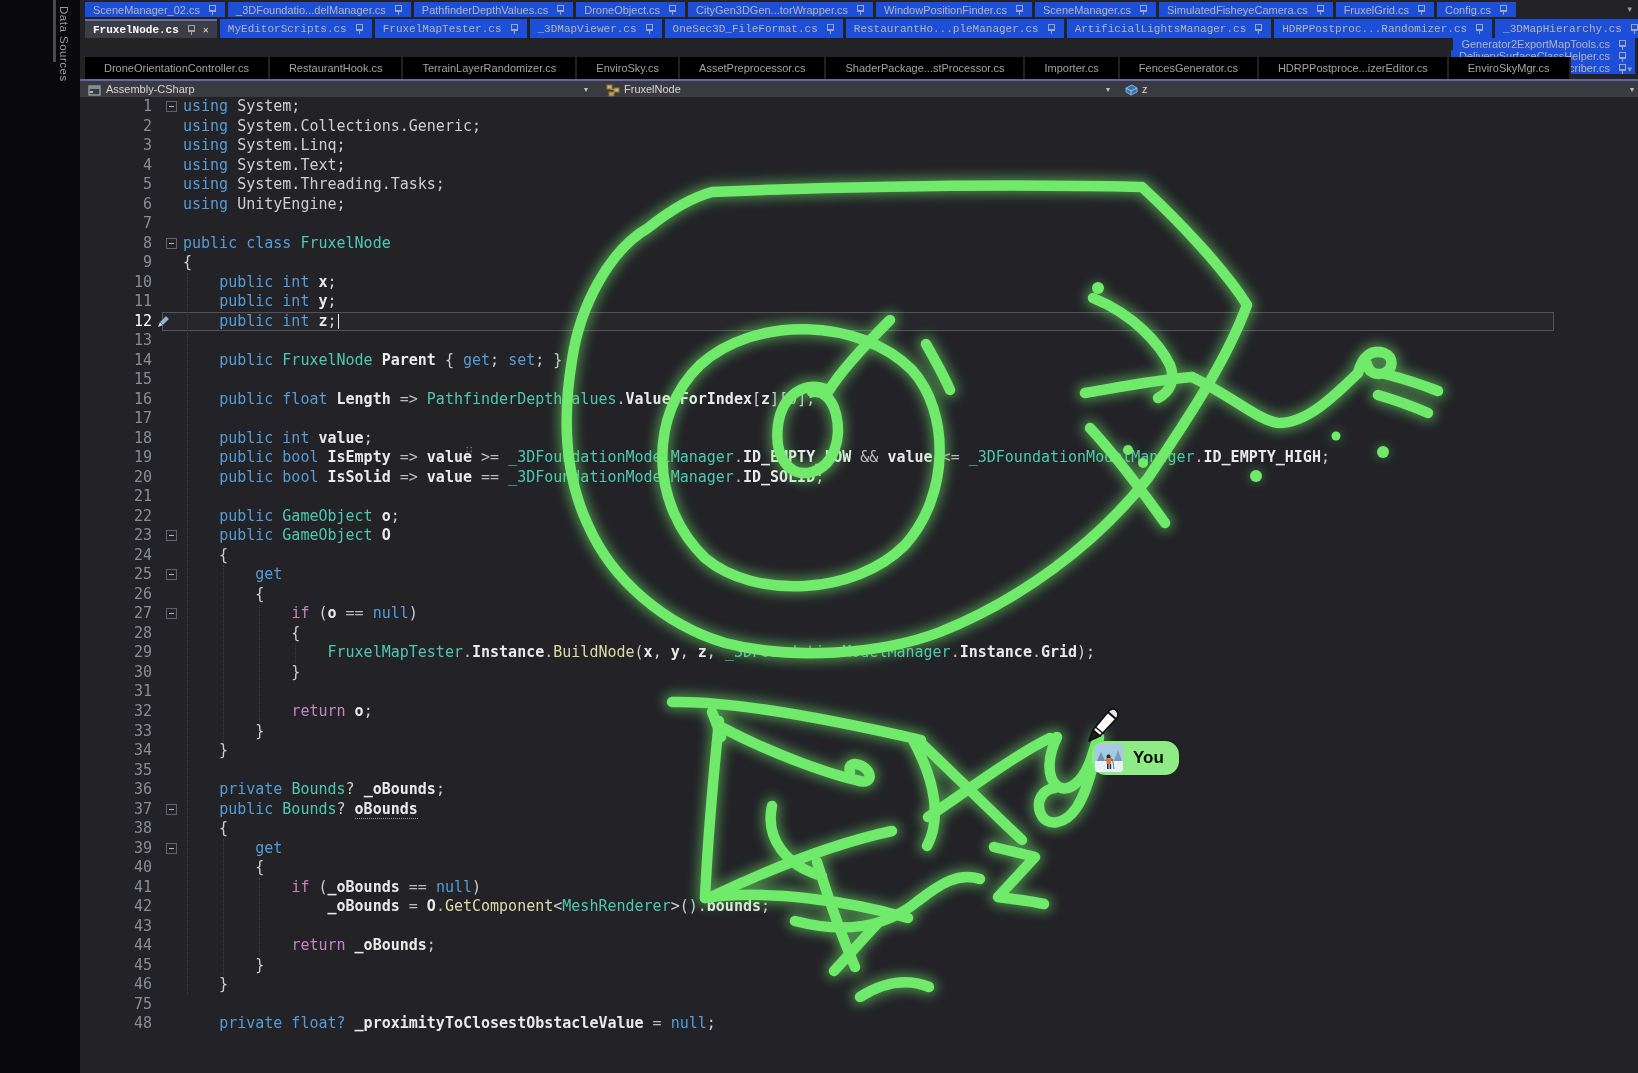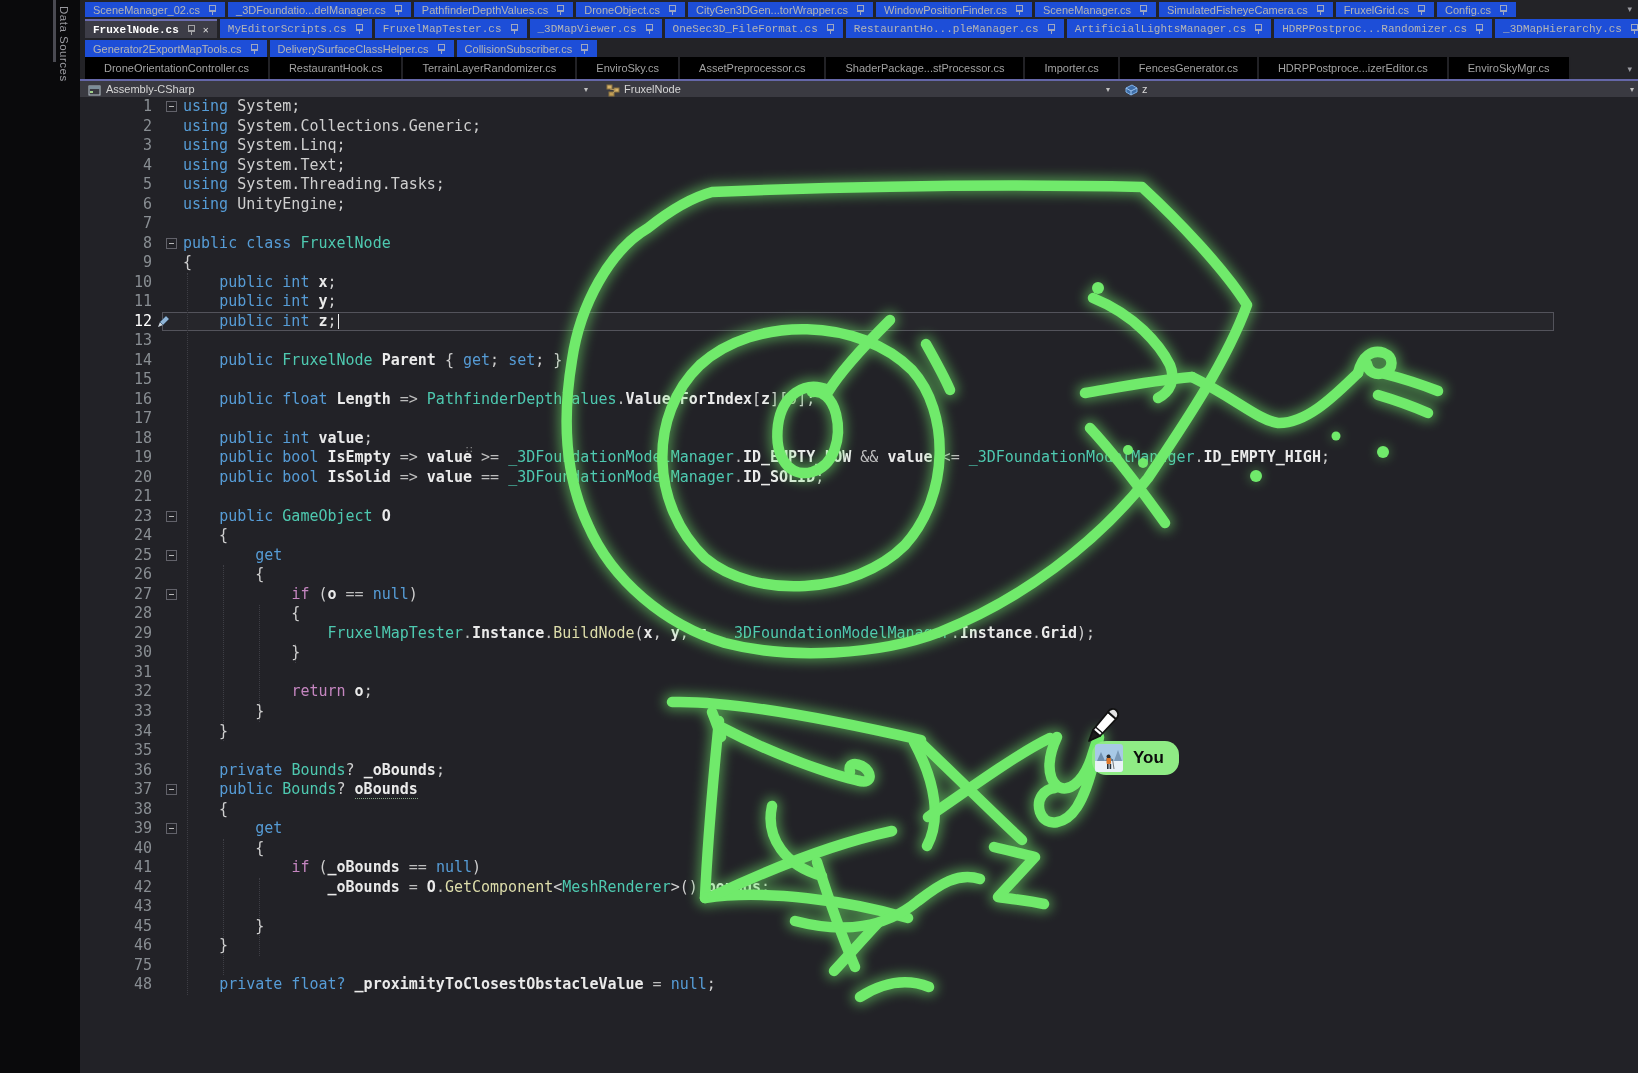--- a/index.html
+++ b/index.html
@@ -9,21 +9,21 @@
   
   .side-strip { position:absolute; left:0; top:0; width:80px; height:1073px; background:#0a0a0c; z-index:3; }
   .side-strip .panel-edge { position:absolute; left:53px; top:0; width:3px; height:62px; background:#4a4a52; }
   .vtab { position:absolute; left:58px; top:6px; writing-mode:vertical-rl; color:#9a9aa0; font-size:11.5px; letter-spacing:.5px; }
 
   
   #tabbar { position:absolute; left:80px; top:0; right:0; height:79px; background:#232327; z-index:2; }
   .tabrow { display:flex; align-items:flex-end; padding-left:5px; position:relative; }
   .tabrow.r0 { height:17px; }
   .tabrow.r1 { height:21px;font-family:Liberation Mono, monospace; }
-  .tabrow.r2 { height:19px; }
+  .tabrow.r2 { height:19px;flex-direction:column; }
   .tabrow.r3 { height:22px; align-items:stretch; }
   .tab { display:flex; align-items:center; height:15px; margin-right:3px; padding:0 8px;
          background:#1d4ed8; color:#b5b5b5; font-size:11px; white-space:nowrap; cursor:default; }
   .tabrow.r1 .tab { height:19px; }
   .tabrow.r2 .tab { height:17px; }
   .tab.active { background:#3d3d47; color:#fff; font-weight:bold; border-top:2px solid #6a6cb0; height:21px; }
   .tabrow.r3 .tab { height:100%; background:#000000; color:#a2a2a2; border-right:2px solid #222226; margin-right:0; padding:0 19px; }
   .pin { position:relative; width:9px; height:11px; display:inline-block; margin-left:8px; opacity:.8; }
   .pin::before { content:""; position:absolute; left:1px; top:1px; width:5px; height:4px; border:1px solid #bdbdbd; border-bottom-width:2px; }
   .pin::after { content:""; position:absolute; left:4px; top:7px; width:1px; height:4px; background:#bdbdbd; }
@@ -356,20 +356,25 @@
       <span class="num">20</span>
       <span class="foldc"></span>
       <span class="codetxt"><span class="w">    </span><span class="k">public bool </span><span class="i">IsSolid</span><span class="p"> =&gt; </span><span class="i">value</span><span class="p"> == </span><span class="t">_3DFoundationModelManager</span><span class="p">.</span><span class="i">ID_SOLID</span><span class="w">;</span></span>
     </div>
     <div class="ln-row">
       <span class="num">21</span>
       <span class="foldc"></span>
       <span class="codetxt"></span>
     </div>
     <div class="ln-row">
+      <span class="num">22</span>
+      <span class="foldc"></span>
+      <span class="codetxt"><span class="w">    </span><span class="k">public </span><span class="t">GameObject</span><span class="i"> o</span><span class="w">;</span></span>
+    </div>
+    <div class="ln-row">
       <span class="num">23</span>
       <span class="foldc">
         <span class="fbox"></span>
       </span>
       <span class="codetxt"><span class="w">    </span><span class="k">public </span><span class="t">GameObject</span><span class="i"> O</span></span>
     </div>
     <div class="ln-row">
       <span class="num">24</span>
       <span class="foldc"></span>
       <span class="codetxt"><span class="w">    {</span></span>
@@ -469,20 +474,25 @@
     </div>
     <div class="ln-row">
       <span class="num">42</span>
       <span class="foldc"></span>
       <span class="codetxt"><span class="w">                </span><span class="i">_oBounds</span><span class="p"> = </span><span class="i">O</span><span class="p">.</span><span class="m">GetComponent</span><span class="w">&lt;</span><span class="t">MeshRenderer</span><span class="w">&gt;().</span><span class="i">bounds</span><span class="w">;</span></span>
     </div>
     <div class="ln-row">
       <span class="num">43</span>
       <span class="foldc"></span>
       <span class="codetxt"></span>
+    </div>
+    <div class="ln-row">
+      <span class="num">44</span>
+      <span class="foldc"></span>
+      <span class="codetxt"><span class="w">            </span><span class="c">return</span><span class="i"> _oBounds</span><span class="w">;</span></span>
     </div>
     <div class="ln-row">
       <span class="num">45</span>
       <span class="foldc"></span>
       <span class="codetxt"><span class="w">        }</span></span>
     </div>
     <div class="ln-row">
       <span class="num">46</span>
       <span class="foldc"></span>
       <span class="codetxt"><span class="w">    }</span></span>

